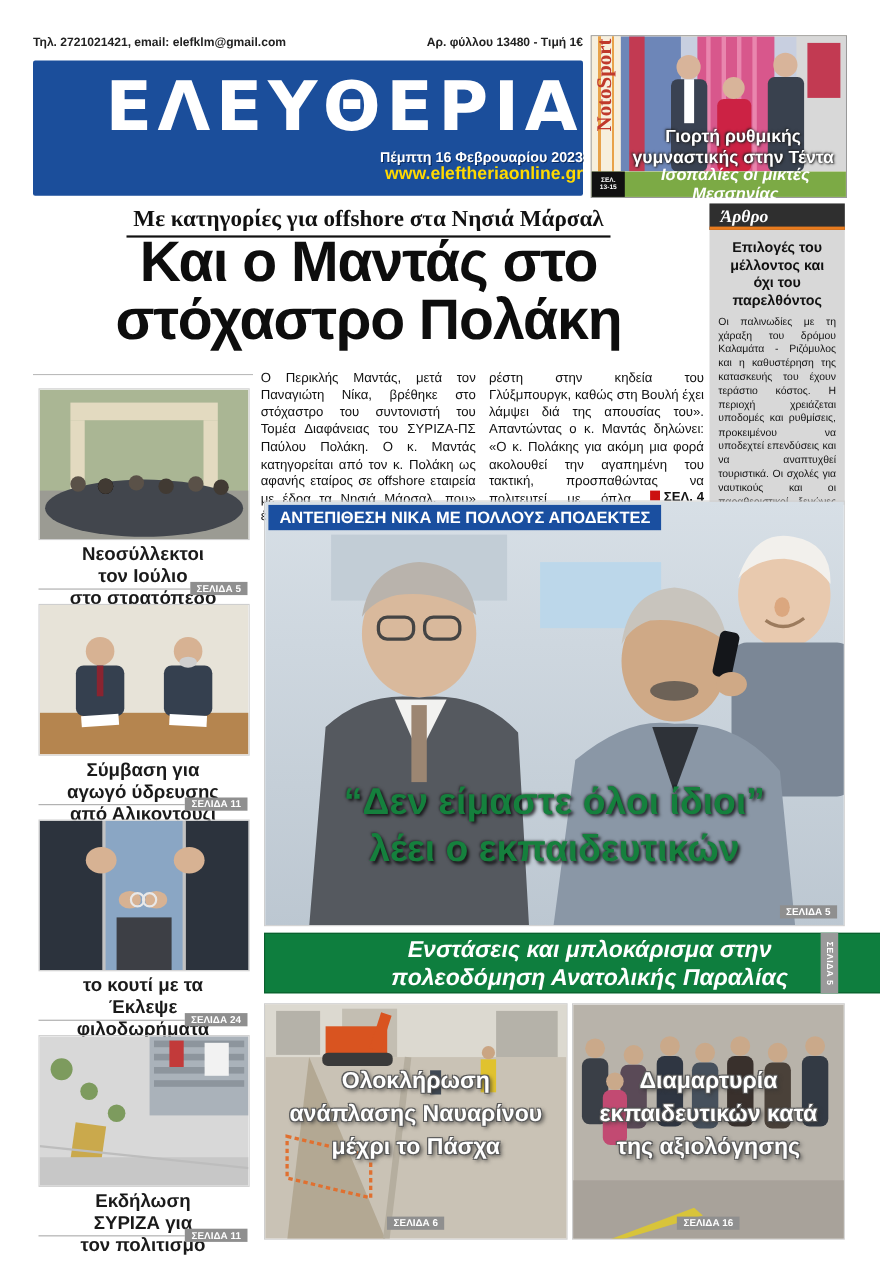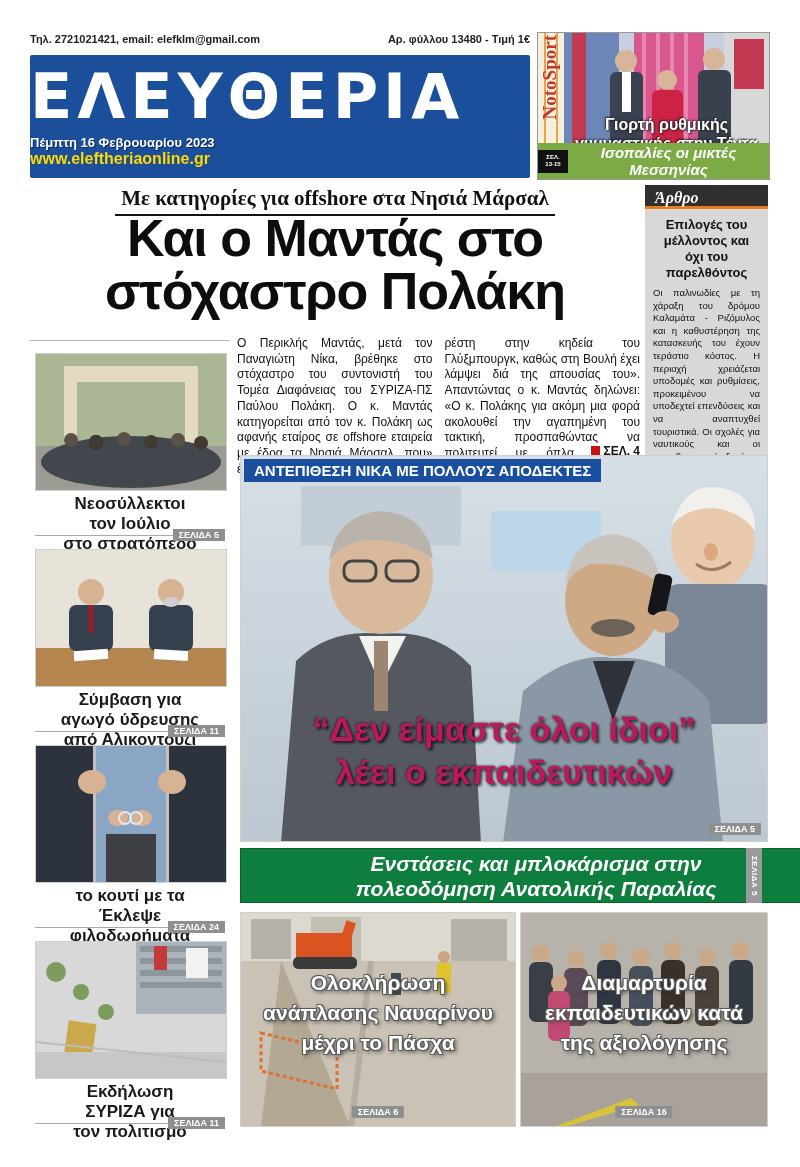--- a/index.html
+++ b/index.html
@@ -4,35 +4,35 @@
 <style>
   html,body{margin:0;padding:0;background:#fff;}
   body{width:800px;height:1167px;position:relative;font-family:"Liberation Sans",sans-serif;color:#111;}
   #sheet{position:absolute;inset:0;background:#fff;overflow:hidden;}
   .abs{position:absolute;}
 
   
   .topbar{left:30px;top:33px;width:500px;display:flex;justify-content:space-between;font-size:11px;font-weight:bold;color:#222;}
 
   
-  .masthead{left:30px;top:55px;width:500px;height:123px;background:#1b4e9b;text-align:left;border-radius:2px;}
+  .masthead{left:30px;top:55px;width:500px;height:123px;background:#1b4e9b;text-align:right;border-radius:2px;}
   .logo{font-family:"DejaVu Sans",sans-serif;font-weight:900;color:#fff;font-size:62px;letter-spacing:5px;line-height:76px;margin-top:4px;white-space:nowrap;}
   .mdate{color:#fff;font-weight:bold;font-size:13px;line-height:15px;text-shadow:1px 1px 0 #0a2a5e;}
   .murl{color:#ffd900;font-weight:bold;font-size:16px;line-height:18px;}
 
   
   .noto{left:537px;top:32px;width:231px;height:146px;border:1px solid #999;background:#f7efdd;}
   .noto-brand{position:absolute;left:0;top:0;width:26px;height:123px;background:
      linear-gradient(90deg,#f7efdd 0 6px,#e8a24a 6px 8px,#f7efdd 8px 18px,#e8a24a 18px 20px,#f7efdd 20px 100%);}
   .noto-brand span{position:absolute;left:1px;top:2px;writing-mode:vertical-rl;transform:rotate(180deg);
      font-family:"Liberation Serif",serif;font-weight:bold;font-size:19px;color:#c0392b;letter-spacing:0px;}
   .noto-photo{position:absolute;left:26px;top:0;width:205px;height:123px;overflow:hidden;}
   .noto-headline{position:absolute;left:26px;bottom:26px;width:205px;text-align:center;color:#fff;font-weight:bold;
      font-size:16px;line-height:19px;text-shadow:1px 1px 2px #222,-1px -1px 2px #222;}
-  .noto-strip{position:absolute;left:0;bottom:0;width:231px;height:36px;background:#7caa45;display:flex;align-items:center;}
+  .noto-strip{position:absolute;left:0;bottom:0;width:231px;height:23px;background:#7caa45;display:flex;align-items:center;}
   .noto-badge{width:30px;height:23px;background:#111;color:#fff;font-weight:bold;font-size:6px;line-height:7px;
      display:flex;flex-direction:column;align-items:center;justify-content:center;}
   .noto-strip-text{flex:1;text-align:center;color:#fff;font-weight:bold;font-style:italic;font-size:15px;}
 
   
   .kicker-wrap{left:30px;top:186px;width:610px;text-align:center;font-family:Liberation Serif, serif;}
   .kicker{display:inline-block;font-size:21px;font-weight:bold;border-bottom:2px solid #111;padding:0 6px 3px 6px;}
   .headline{left:30px;top:212px;width:610px;text-align:center;font-weight:800;font-size:52px;line-height:53px;letter-spacing:-1px;color:#0d0d0d;font-family:"Liberation Sans",sans-serif;}
   .lead-body{left:237px;top:336px;width:403px;height:124px;display:flex;gap:12px;}
   .lead-col{flex:1;font-size:12px;line-height:15.7px;text-align:justify;position:relative;}
@@ -52,21 +52,21 @@
   .s-item{position:absolute;left:0;width:200px;height:196px;}
   .s-photo{position:absolute;left:5px;top:7px;width:190px;height:136px;border:1px solid #cfcfcf;overflow:hidden;}
   .s-cap{position:absolute;left:0;top:148px;width:200px;text-align:center;font-weight:bold;font-size:17px;line-height:20px;color:#1a1a1a;}
   .s-foot{position:absolute;left:5px;top:183px;width:190px;display:flex;align-items:center;}
   .s-foot .line{flex:1;border-top:1px solid #aaa;}
   .page-box{background:#8f8f8f;color:#fff;font-weight:bold;font-size:9px;padding:1px 6px;white-space:nowrap;}
 
   
   .mainphoto{left:240px;top:455px;width:528px;height:387px;overflow:hidden;border:1px solid #cfcfcf;box-sizing:border-box;}
   .blue-label{position:absolute;left:3px;top:3px;background:#1a4fa0;color:#fff;font-weight:bold;font-size:15px;padding:3px 10px;}
-  .quote{position:absolute;left:0;top:252px;width:100%;text-align:center;color:#be185d;font-weight:bold;font-size:34px;line-height:43px;
+  .quote{position:absolute;left:0;top:252px;width:100%;text-align:center;color:#15803d;font-weight:bold;font-size:34px;line-height:43px;
      text-shadow:2px 2px 3px rgba(0,0,0,.75),-1px -1px 2px rgba(0,0,0,.4);}
   .mp-ref{position:absolute;right:6px;bottom:6px;}
 
   
   .greenbar{left:240px;top:848px;width:592px;height:55px;background:#0e7e3e;border:1px solid #0a5f2e;box-sizing:border-box;
      display:flex;flex-direction:column;align-items:center;justify-content:center;}
   .greenbar div{color:#fff;font-weight:bold;font-style:italic;font-size:21px;line-height:25px;}
   .green-tab{left:746px;top:848px;width:16px;height:55px;background:#9a9a9a;display:flex;align-items:center;justify-content:center;}
   .green-tab span{writing-mode:vertical-rl;color:#fff;font-weight:bold;font-size:8px;letter-spacing:.5px;}
 

